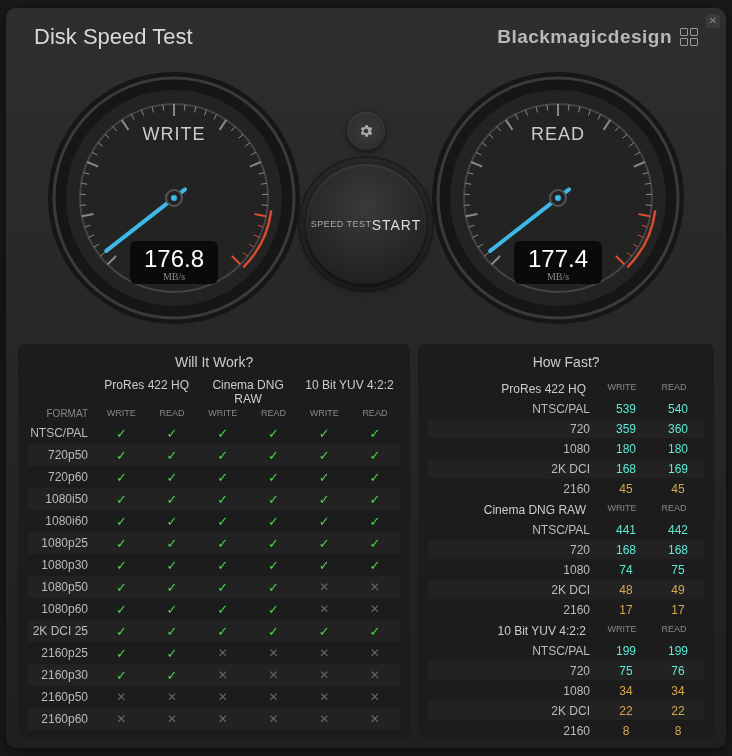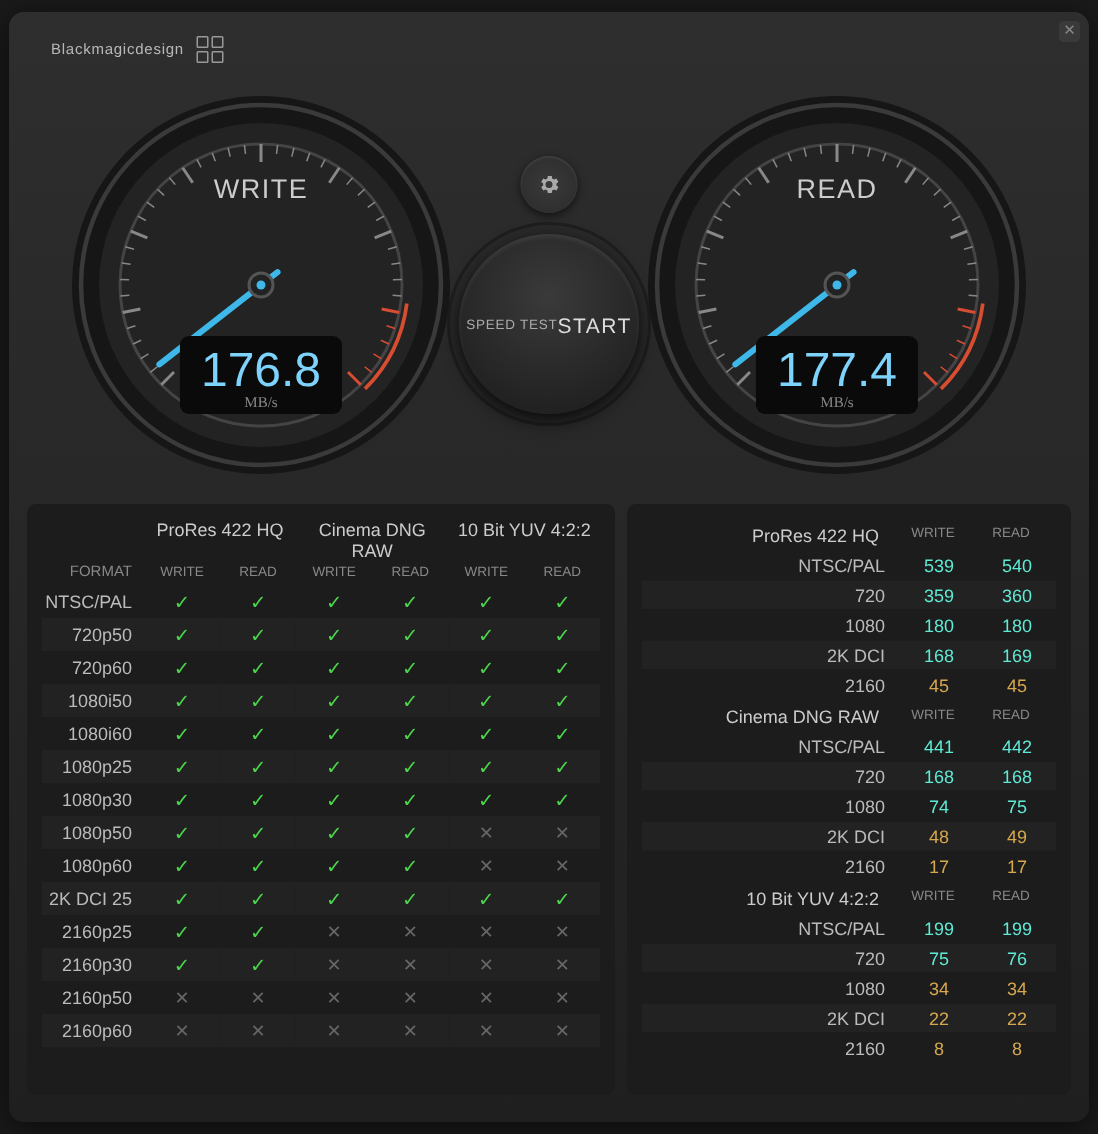--- a/index.html
+++ b/index.html
@@ -3,28 +3,28 @@
 <meta charset="utf-8">
 <style>
 * { margin: 0; padding: 0; box-sizing: border-box; }
 body { background: #1a1a1a; font-family: -apple-system, Helvetica, Arial, sans-serif; width: 732px; height: 756px; overflow: hidden; }
 .app { width: 720px; height: 740px; margin: 8px auto; background: linear-gradient(180deg, #2e2e2e 0%, #1f1f1f 100%); border-radius: 10px; box-shadow: 0 4px 20px rgba(0,0,0,0.6); position: relative; }
 .close-btn { position: absolute; top: 6px; right: 6px; width: 14px; height: 14px; background: #3a3a3a; border-radius: 3px; display: flex; align-items: center; justify-content: center; cursor: pointer; }
 .close-x { color: #888; font-size: 10px; line-height: 1; }
 .header { display: flex; justify-content: space-between; align-items: center; padding: 16px 28px 8px 28px; }
 .title { color: #d8d8d8; font-size: 22px; font-weight: 400; }
 .brand { display: flex; align-items: center; gap: 8px; }
-.brand-text { color: #b8b8b8; font-size: 10px; font-weight: 400; letter-spacing: 0.5px; }
+.brand-text { color: #b8b8b8; font-size: 19px; font-weight: 700; letter-spacing: 0.5px; }
 .brand-squares { display: grid; grid-template-columns: 1fr 1fr; gap: 2px; }
 .brand-sq { width: 8px; height: 8px; border: 1px solid #999; border-radius: 1px; }
 .gauges { display: flex; justify-content: space-between; align-items: center; padding: 10px 38px 16px 38px; position: relative; }
 .gauge-wrap { width: 260px; height: 260px; position: relative; }
 .gauge-title { position: absolute; top: 56px; left: 50%; transform: translateX(-50%); color: #ccc; font-size: 18px; font-weight: 500; letter-spacing: 1px; }
 .gauge-value-box { position: absolute; bottom: 44px; left: 50%; transform: translateX(-50%); background: #0a0a0a; border-radius: 6px; padding: 4px 14px 2px 14px; text-align: center; min-width: 80px; }
-.gauge-value { color: #7dd3fc; font-size: 32px; font-weight: 300; }
+.gauge-value { color: #ffffff; font-size: 24px; font-weight: 300; }
 .gauge-unit { color: #888; font-size: 10px; margin-top: -2px; font-family: Liberation Serif, serif; }
 .center-col { display: flex; flex-direction: column; align-items: center; gap: 14px; }
 .gear-btn { width: 38px; height: 38px; background: radial-gradient(circle, #3a3a3a 0%, #2a2a2a 100%); border-radius: 50%; display: flex; align-items: center; justify-content: center; box-shadow: inset 0 1px 2px rgba(255,255,255,0.1), 0 2px 6px rgba(0,0,0,0.6); cursor: pointer; }
 .start-btn { width: 120px; height: 120px; background: radial-gradient(circle at 50% 35%, #3a3a3a 0%, #1a1a1a 100%); border-radius: 50%; display: flex; flex-direction: row; align-items: center; justify-content: center; box-shadow: inset 0 2px 3px rgba(255,255,255,0.08), 0 4px 12px rgba(0,0,0,0.8), 0 0 0 6px #2a2a2a, 0 0 0 8px #1e1e1e; cursor: pointer; color: #ddd; }
 .start-small { font-size: 9px; letter-spacing: 0.5px; color: #aaa; }
 .start-big { font-size: 14px; font-weight: 400; letter-spacing: 1px; margin-top: 2px; }
 .tables { display: flex; padding: 0 12px 12px 12px; gap: 8px; height: 406px; }
 .panel { background: #1c1c1c; border-radius: 6px; padding: 10px; display: flex; flex-direction: column; }
 .panel-left { flex: 1.35; }
 .panel-right { flex: 1; }
@@ -52,20 +52,21 @@
 </style>
 </head>
 <body>
 
 <div class="app">
   <div class="close-btn">
       <span class="close-x">✕</span>
     </div>
 
   <div class="header">
+    <div class="title">Disk Speed Test</div>
     <div class="brand">
       <span class="brand-text">Blackmagicdesign</span>
       <span class="brand-squares">
         <span class="brand-sq"></span>
           <span class="brand-sq"></span>
           <span class="brand-sq"></span>
           <span class="brand-sq"></span>
       </span>
     </div>
   </div>
@@ -197,20 +198,21 @@
       <div class="gauge-title">READ</div>
       <div class="gauge-value-box">
         <div class="gauge-value">177.4</div>
         <div class="gauge-unit">MB/s</div>
       </div>
     </div>
   </div>
 
   <div class="tables">
     <div class="panel panel-left">
+      <div class="panel-title">Will It Work?</div>
       <div class="wiw-grid" id="wiw-grid">
           <div></div>
           <div class="wiw-codec-hdr">ProRes 422 HQ</div>
           <div class="wiw-codec-hdr">Cinema DNG RAW</div>
           <div class="wiw-codec-hdr">10 Bit YUV 4:2:2</div>
           <div class="wiw-fmt-label">FORMAT</div>
           <div class="wiw-rw">WRITE</div>
           <div class="wiw-rw">READ</div>
           <div class="wiw-rw">WRITE</div>
           <div class="wiw-rw">READ</div>
@@ -478,20 +480,21 @@
           </div>
           <div class="wiw-cell wiw-row-odd">
             <span class="cross">✕</span>
           </div>
           <div class="wiw-cell wiw-row-odd">
             <span class="cross">✕</span>
           </div>
         </div>
     </div>
     <div class="panel panel-right">
+      <div class="panel-title">How Fast?</div>
       <div class="hf-grid" id="hf-grid">
           <div class="hf-codec-hdr">
       <div class="hf-codec-name">ProRes 422 HQ</div>
       <div class="hf-rw">WRITE</div>
       <div class="hf-rw">READ</div>
     </div>
           <div class="hf-row ">
         <div class="hf-label">NTSC/PAL</div>
         <div class="hf-val green">539</div>
         <div class="hf-val green">540</div>

